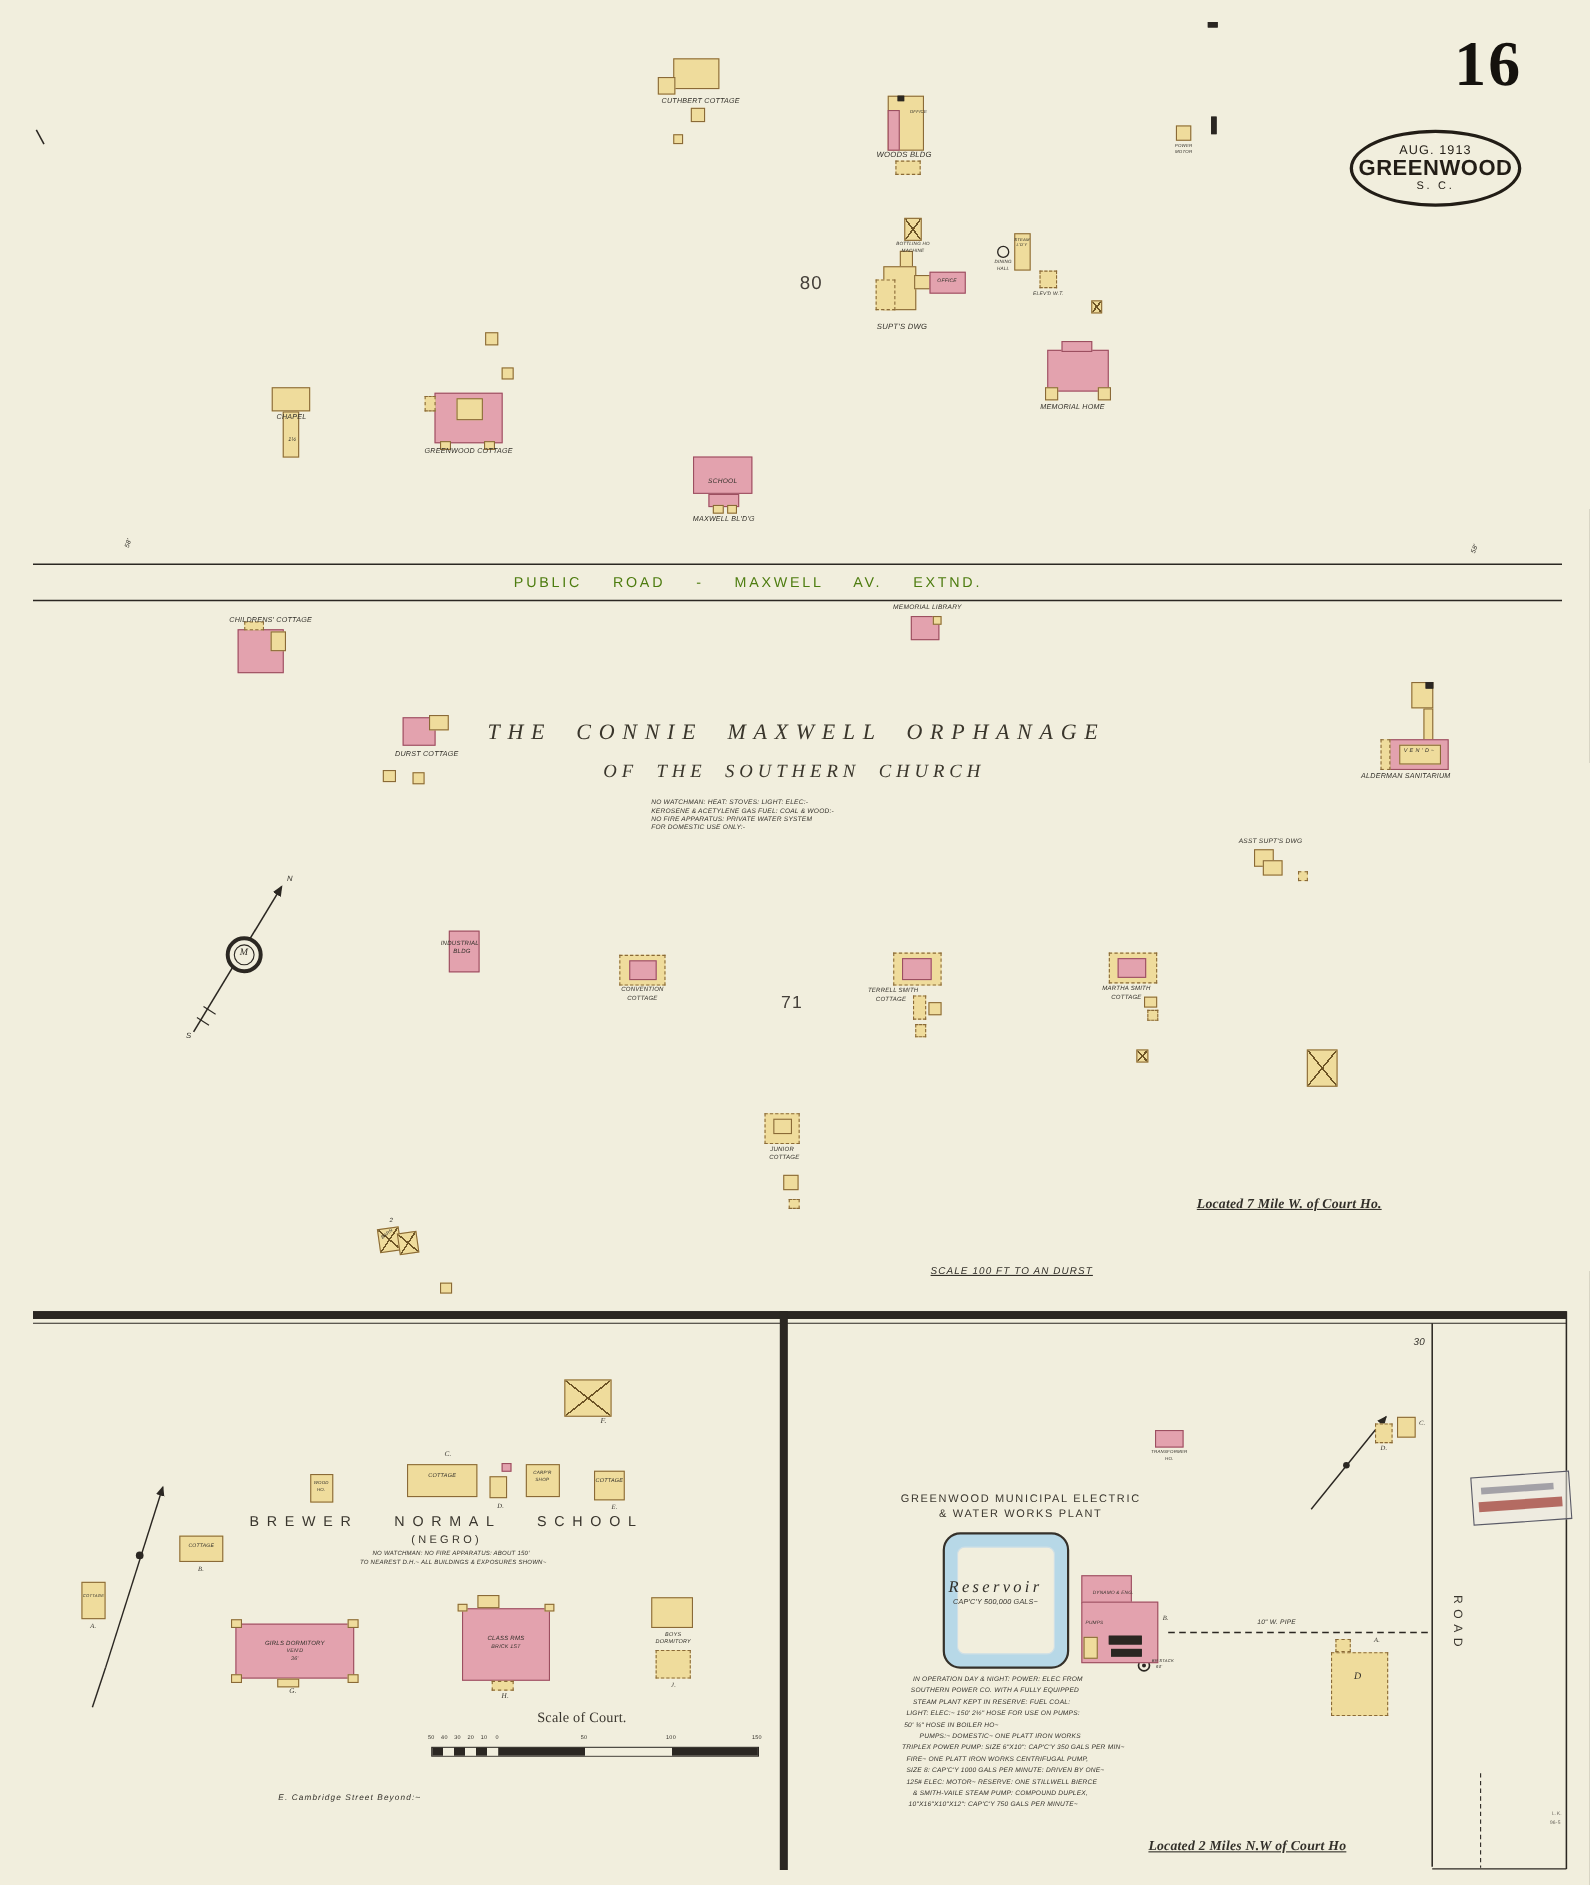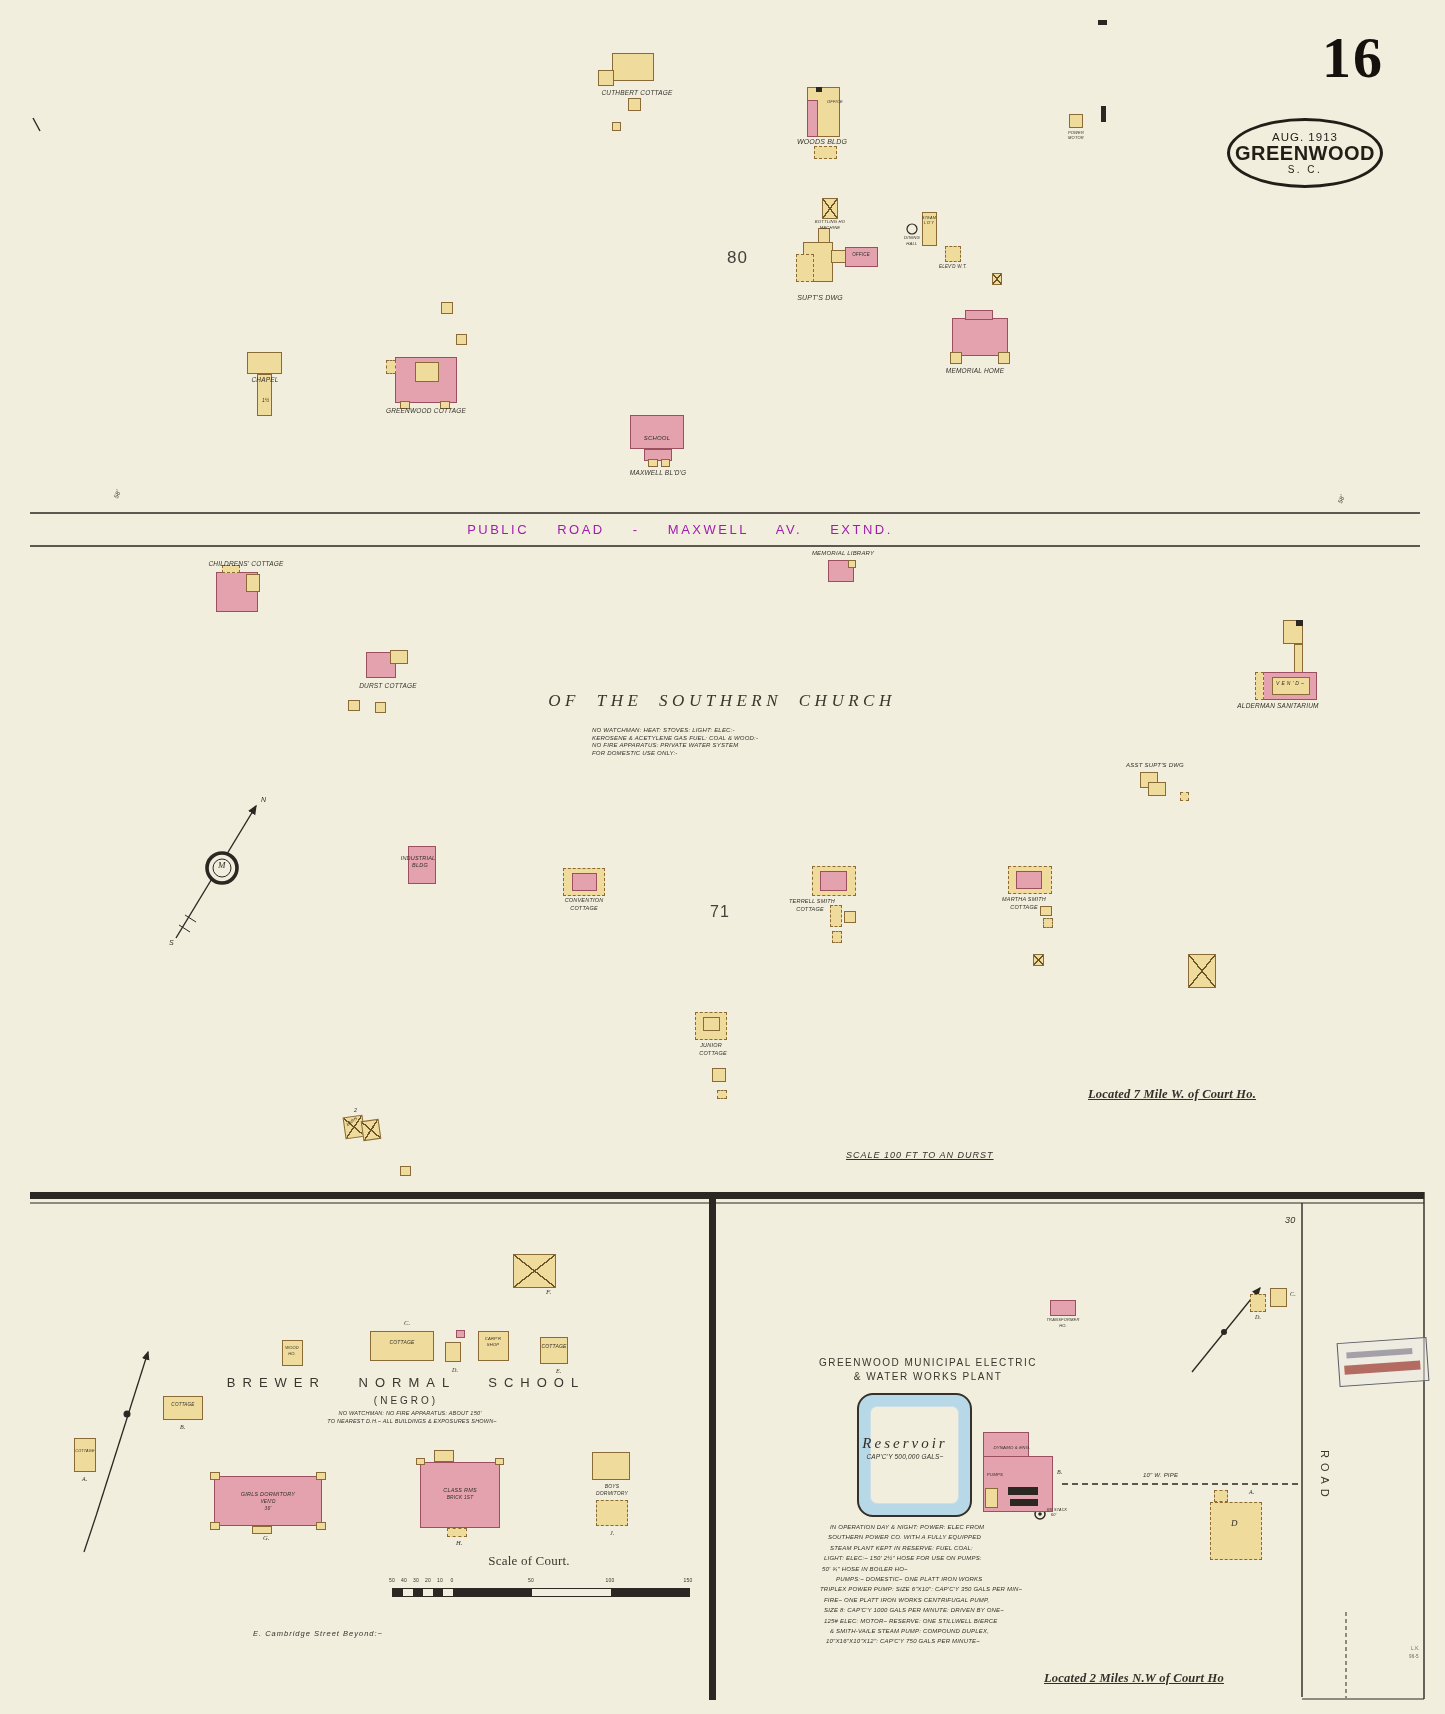--- a/index.html
+++ b/index.html
@@ -210,26 +210,27 @@
     <div class="lbl" style="left: 861px; top: 253px; font-size: 4.5px; transform: translateX(-50%); font-style: italic;">OFFICE</div>
     <div class="lbl" style="left: 953px; top: 265px; font-size: 4.5px; transform: translateX(-50%); font-style: italic;">ELEV'D W.T.</div>
     <div class="lbl" style="left: 1076px; top: 131px; font-size: 4px; transform: translateX(-50%); font-style: italic;">POWER</div>
     <div class="lbl" style="left: 1076px; top: 136px; font-size: 4px; transform: translateX(-50%); font-style: italic;">MOTOR</div>
     <div class="lbl" style="left: 265px; top: 377px; font-size: 6.5px; transform: translateX(-50%); font-style: italic;">CHAPEL</div>
     <div class="lbl" style="left: 262px; top: 398px; font-size: 5px; font-style: italic;">1½</div>
     <div class="lbl" style="left: 426px; top: 408px; font-size: 6.5px; transform: translateX(-50%); font-style: italic;">GREENWOOD COTTAGE</div>
     <div class="lbl" style="left: 975px; top: 368px; font-size: 6.5px; transform: translateX(-50%); font-style: italic;">MEMORIAL HOME</div>
     <div class="lbl" style="left: 657px; top: 435px; font-size: 6px; transform: translateX(-50%); font-style: italic;">SCHOOL</div>
     <div class="lbl" style="left: 658px; top: 470px; font-size: 6.5px; transform: translateX(-50%); font-style: italic;">MAXWELL BL'D'G</div>
-    <div class="lbl" style="left: 680px; top: 523px; font-size: 13px; transform: translateX(-50%); letter-spacing: 2.5px; word-spacing: 22px; color: #a21caf;">PUBLIC ROAD - MAXWELL AV. EXTND.</div>
+    <div class="lbl" style="left: 680px; top: 523px; font-size: 13px; transform: translateX(-50%); letter-spacing: 2.5px; word-spacing: 22px; color: #4d7c0f;">PUBLIC ROAD - MAXWELL AV. EXTND.</div>
     <div class="lbl" style="left: 113px; top: 497px; font-size: 6px; transform: rotate(-70deg); font-style: italic;">58'</div>
     <div class="lbl" style="left: 1337px; top: 502px; font-size: 6px; transform: rotate(-70deg); font-style: italic;">58'</div>
     <div class="lbl" style="left: 246px; top: 561px; font-size: 6.5px; transform: translateX(-50%); font-style: italic;">CHILDRENS' COTTAGE</div>
     <div class="lbl" style="left: 843px; top: 550px; font-size: 6px; transform: translateX(-50%); font-style: italic;">MEMORIAL LIBRARY</div>
     <div class="lbl" style="left: 388px; top: 683px; font-size: 6.5px; transform: translateX(-50%); font-style: italic;">DURST COTTAGE</div>
+    <div class="lbl" style="left: 724px; top: 656px; font-size: 20px; transform: translateX(-50%); letter-spacing: 7px; word-spacing: 10px; font-style: italic; font-family: &quot;Liberation Serif&quot;, &quot;DejaVu Serif&quot;, serif; color: rgb(58, 54, 44);">THE CONNIE MAXWELL ORPHANAGE</div>
     <div class="lbl" style="left: 722px; top: 692px; font-size: 17px; transform: translateX(-50%); letter-spacing: 4.5px; word-spacing: 8px; font-style: italic; font-family: &quot;Liberation Serif&quot;, &quot;DejaVu Serif&quot;, serif; color: rgb(58, 54, 44);">OF THE SOUTHERN CHURCH</div>
     <div class="lbl" style="left: 592px; top: 727px; font-size: 6px; font-style: italic;">NO WATCHMAN: HEAT: STOVES: LIGHT: ELEC:-</div>
     <div class="lbl" style="left: 592px; top: 734.5px; font-size: 6px; font-style: italic;">KEROSENE &amp; ACETYLENE GAS FUEL: COAL &amp; WOOD:-</div>
     <div class="lbl" style="left: 592px; top: 742px; font-size: 6px; font-style: italic;">NO FIRE APPARATUS: PRIVATE WATER SYSTEM</div>
     <div class="lbl" style="left: 592px; top: 749.5px; font-size: 6px; font-style: italic;">FOR DOMESTIC USE ONLY:-</div>
     <div class="lbl" style="left: 1291px; top: 681px; font-size: 5px; transform: translateX(-50%); letter-spacing: 2px; font-style: italic;">VEN'D~</div>
     <div class="lbl" style="left: 1278px; top: 703px; font-size: 6.5px; transform: translateX(-50%); font-style: italic;">ALDERMAN SANITARIUM</div>
     <div class="lbl" style="left: 1155px; top: 762px; font-size: 6px; transform: translateX(-50%); font-style: italic;">ASST SUPT'S DWG</div>
     <div class="lbl" style="left: 418px; top: 856px; font-size: 5.5px; transform: translateX(-50%); font-style: italic;">INDUSTRIAL</div>
     <div class="lbl" style="left: 420px; top: 863px; font-size: 5.5px; transform: translateX(-50%); font-style: italic;">BLDG</div>

